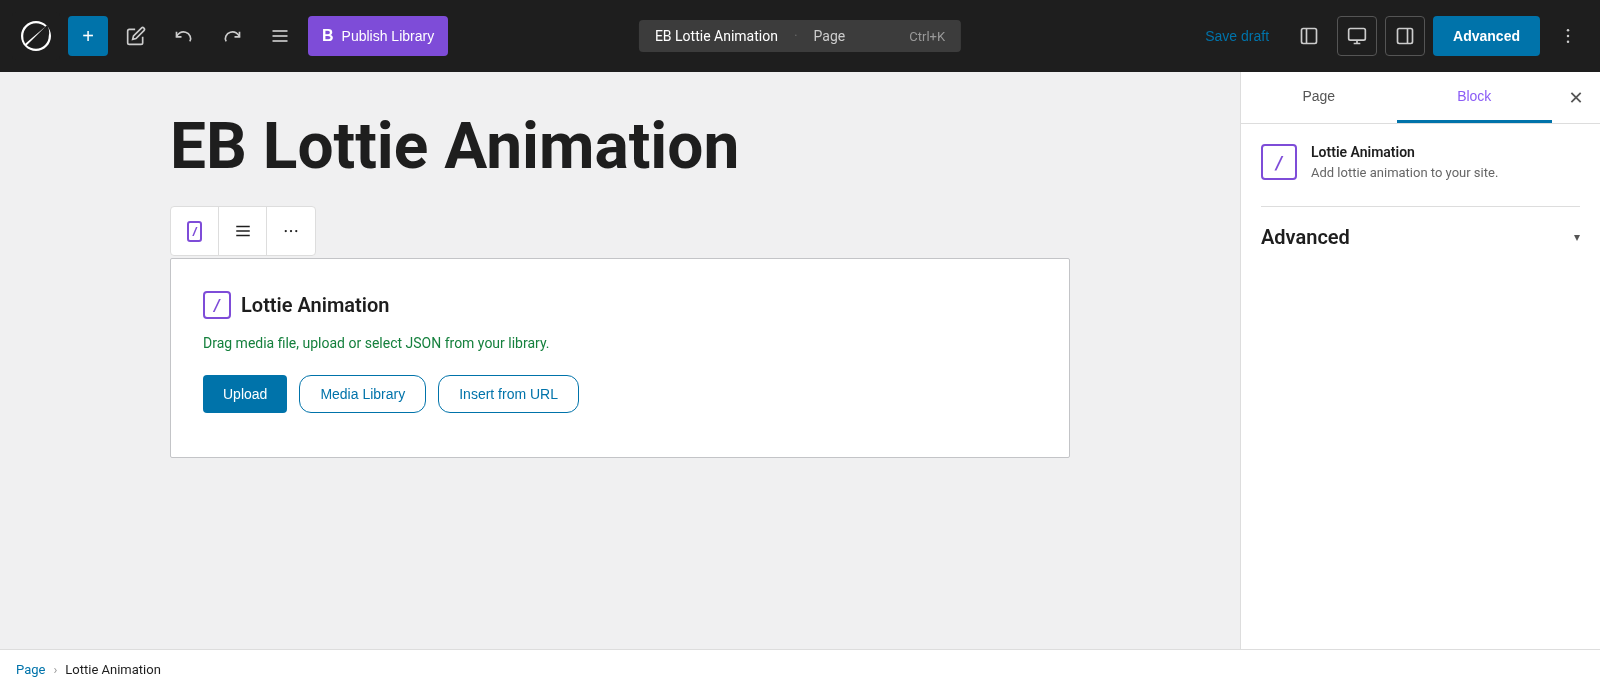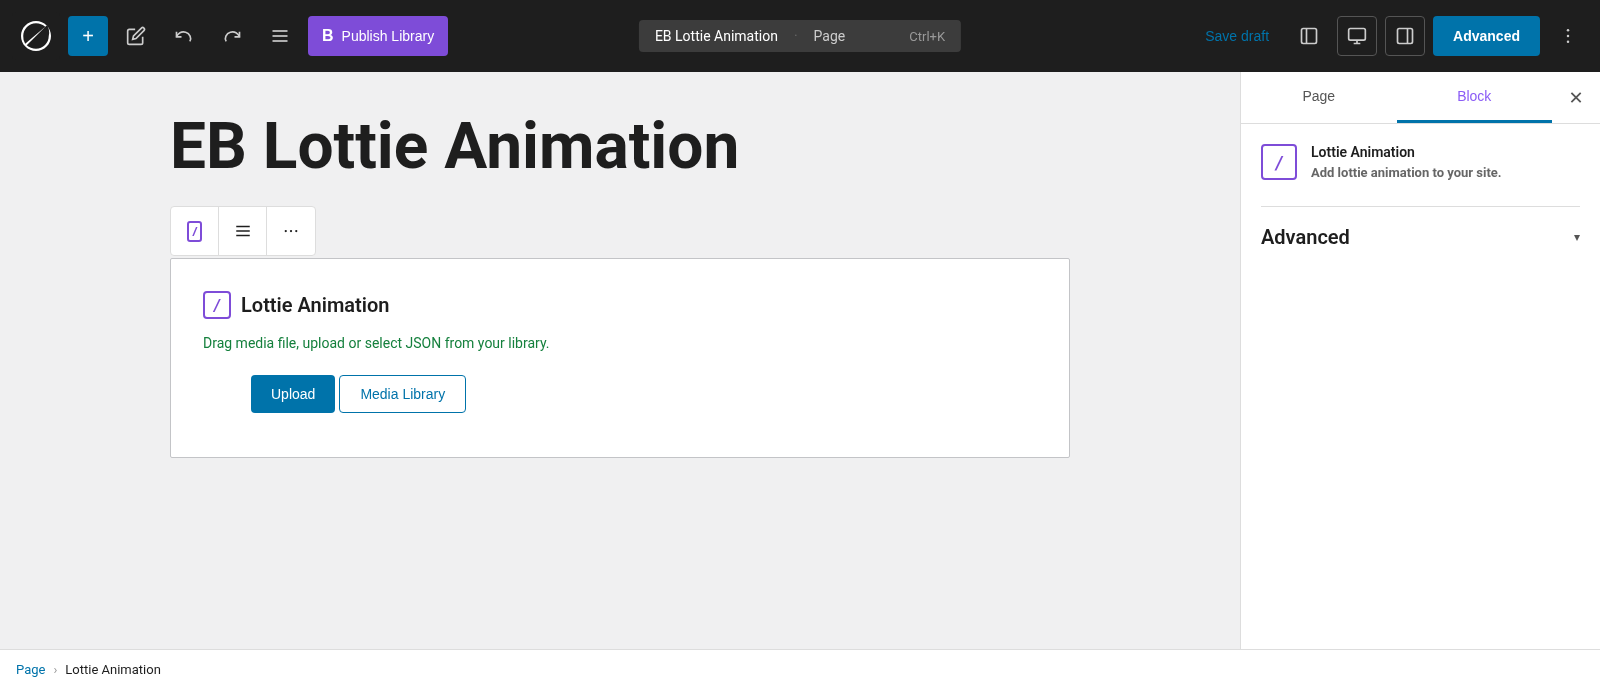--- a/index.html
+++ b/index.html
@@ -196,40 +196,39 @@
     }
 
     .lottie-block-desc {
       color: #15803d;
       font-size: 14px;
       margin-bottom: 24px;
     }
 
     .lottie-block-buttons {
       display: flex;
-      gap: 4px;
-      margin-left: 48px;
+      gap: 12px;
     }
 
     .btn-upload {
       background: #0073aa;
       color: white;
       border: none;
       border-radius: 4px;
       padding: 10px 20px;
       font-size: 14px;
       cursor: pointer;
       font-weight: 500;
     }
 
     .btn-outline {
       background: transparent;
       color: #0073aa;
       border: 1px solid #0073aa;
-      border-radius: 4px;
+      border-radius: 12px;
       padding: 10px 20px;
       font-size: 14px;
       cursor: pointer;
       font-weight: 500;
     }
 
     
     .sidebar {
       width: 360px;
       background: white;
@@ -302,21 +301,20 @@
       font-size: 14px;
       font-weight: 600;
       color: #1e1e1e;
       margin-bottom: 4px;
     }
 
     .block-info-text p {
       font-size: 13px;
       color: #666;
       line-height: 1.4;
-      font-weight: bold;
     }
 
     .advanced-section {
       border-top: 1px solid #ddd;
       padding-top: 4px;
     }
 
     .advanced-header {
       display: flex;
       align-items: center;
@@ -490,20 +488,23 @@
           <span class="lottie-block-title">Lottie Animation</span>
         </div>
         <p class="lottie-block-desc">Drag media file, upload or select JSON from your library.</p>
         <div class="lottie-block-buttons">
           <button class="btn-upload">
             <span>Upload</span>
           </button>
           <button class="btn-outline">
             <span>Media Library</span>
           </button>
+          <button class="btn-outline">
+            <span>Insert from URL</span>
+          </button>
         </div>
       </div>
 
     </div>
   </div>
 
   <div class="sidebar">
     <div class="sidebar-header">
       <button class="sidebar-tab">
         <span>Page</span>

